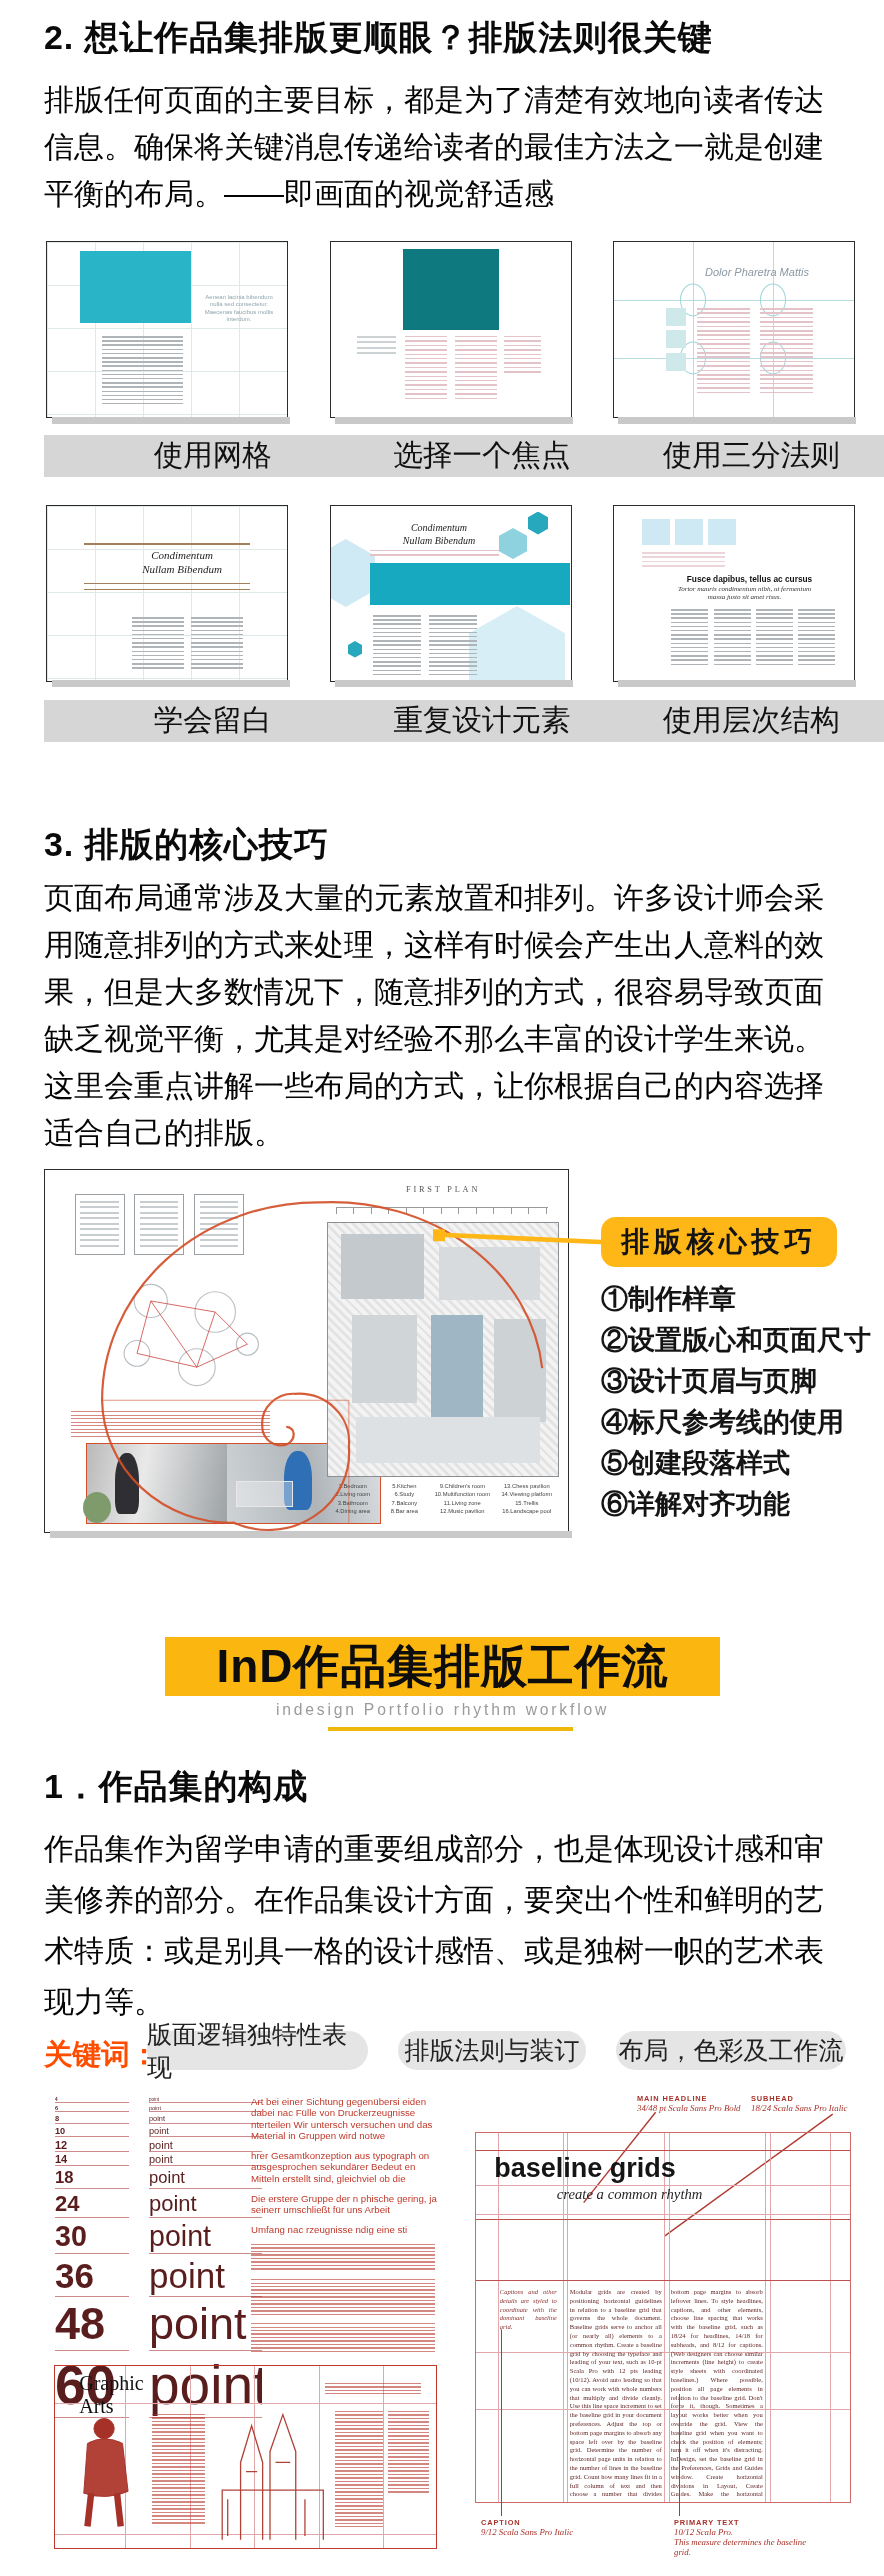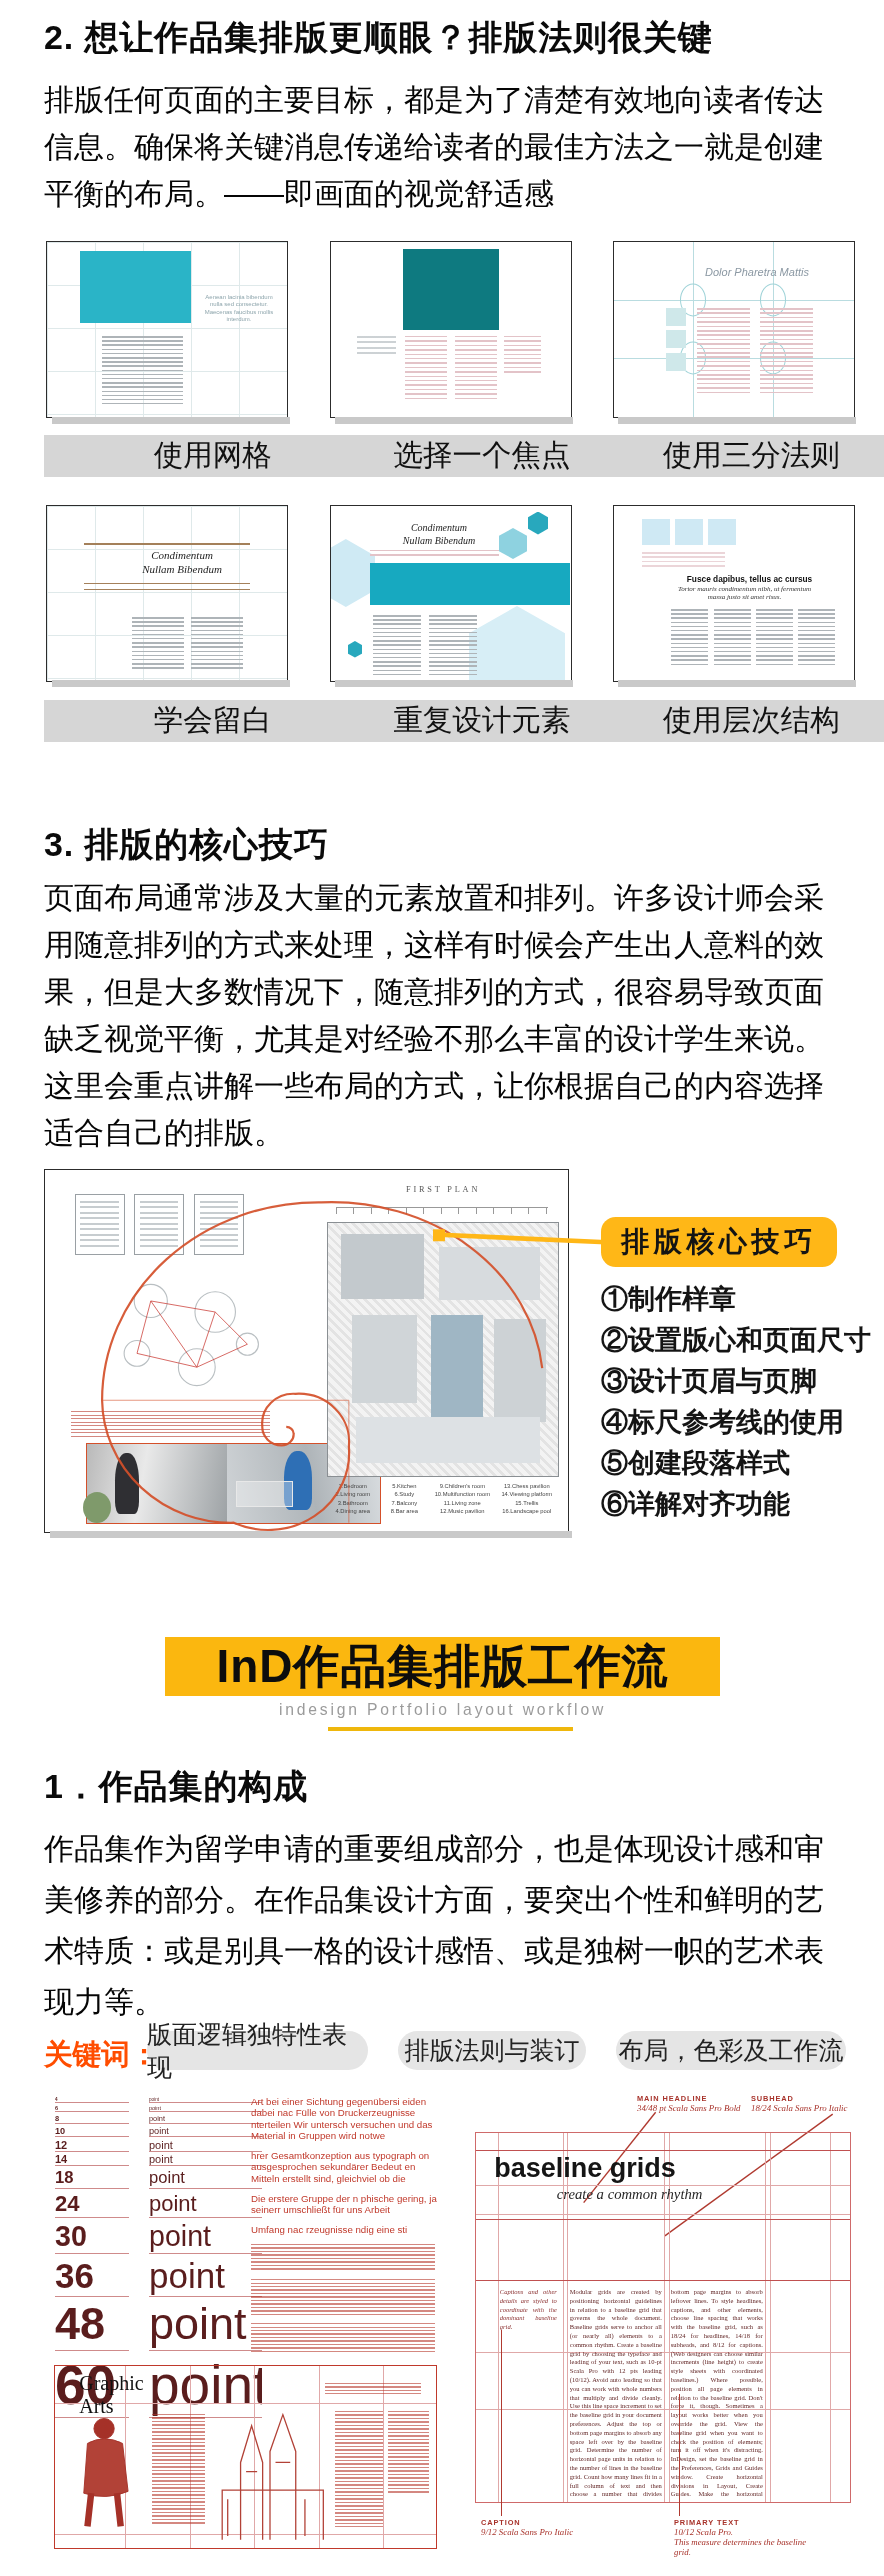--- a/index.html
+++ b/index.html
@@ -245,21 +245,21 @@
   <div class="abs" style="left:601px;top:1279px;">
     <div class="tip">①制作样章</div>
     <div class="tip">②设置版心和页面尺寸</div>
     <div class="tip">③设计页眉与页脚</div>
     <div class="tip">④标尺参考线的使用</div>
     <div class="tip">⑤创建段落样式</div>
     <div class="tip">⑥详解对齐功能</div>
   </div>
 
   <div id="banner">InD作品集排版工作流</div>
-  <div id="subtitle">indesign Portfolio layout workflow</div>
+  <div id="subtitle">indesign Portfolio rhythm workflow</div>
   <div id="subline"></div>
 
   <h2 class="sec" style="top:1764px;">1．作品集的构成</h2>
   <p class="body" style="top:1823px;line-height:51px;">作品集作为留学申请的重要组成部分，也是体现设计感和审美修养的部分。在作品集设计方面，要突出个性和鲜明的艺术特质：或是别具一格的设计感悟、或是独树一帜的艺术表现力等。</p>
 
   <div class="abs" style="left:44px;top:2035px;font-size:28.6px;font-weight:800;color:#ff4d00;">关键词：</div>
   <div class="kwpill" style="left:147px;width:221px;">版面逻辑独特性表现</div>
   <div class="kwpill" style="left:398px;width:188px;">排版法则与装订</div>
   <div class="kwpill" style="left:616px;width:230px;">布局，色彩及工作流</div>
 

